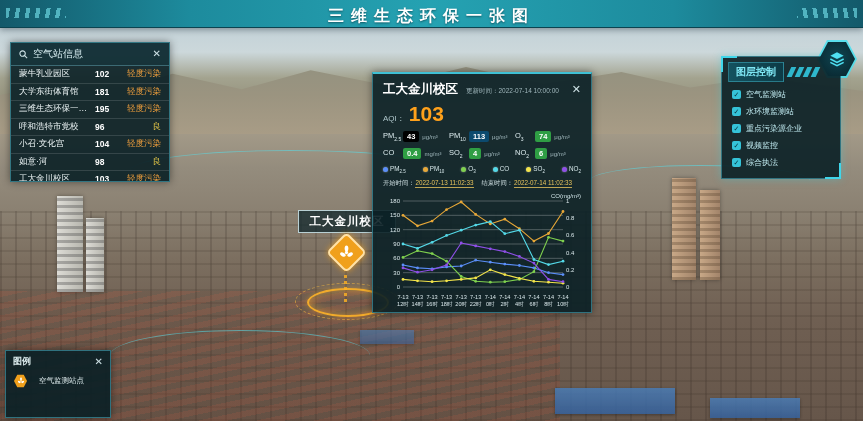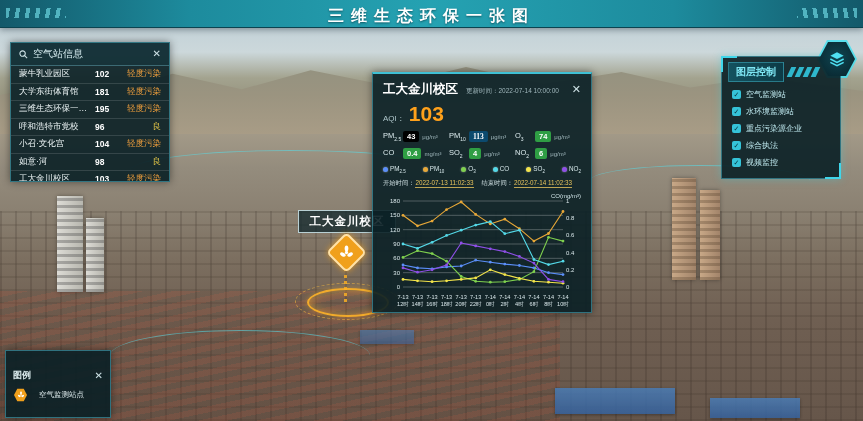--- a/index.html
+++ b/index.html
@@ -103,21 +103,21 @@
   .hex-btn{position:absolute;right:8px;top:40px;width:36px;height:38px;z-index:7;
     display:flex;align-items:center;justify-content:center;
     background:radial-gradient(circle at 50% 45%,#0f4551,#0a2c35 70%);
     clip-path:polygon(25% 5%,75% 5%,100% 50%,75% 95%,25% 95%,0 50%);
     border:0;box-shadow:0 0 10px rgba(60,220,240,.8);}
   .hex-ring{position:absolute;right:6px;top:38px;width:40px;height:42px;z-index:6;
     clip-path:polygon(25% 5%,75% 5%,100% 50%,75% 95%,25% 95%,0 50%);
     background:rgba(70,225,240,.85);filter:blur(.4px);}
   
   .legend-panel{left:5px;top:350px;width:104px;height:66px;}
-  .lg-header{display:flex;align-items:center;padding:18px 7px 2px 7px;}
+  .lg-header{display:flex;align-items:center;padding:4px 7px 2px 7px;}
   .lg-title{font-size:9px;color:#dcecee;font-weight:bold;}
   .lg-item{display:flex;align-items:center;padding:4px 8px 0 8px;font-size:7.5px;color:#e2efF1;}
   .lg-item .lg-label{margin-left:12px;color:#e2eff1;}
   .lg-hex{width:13px;height:14px;clip-path:polygon(25% 5%,75% 5%,100% 50%,75% 95%,25% 95%,0 50%);
     background:#f0a01c;display:flex;align-items:center;justify-content:center;}
   .lg-diamond{width:10px;height:10px;background:#39c7dc;border:1.5px solid #bff1f8;
     transform:rotate(45deg);margin:1px 2px;display:flex;align-items:center;justify-content:center;}
   .lg-diamond span{transform:rotate(-45deg);color:#06323c;font-size:7px;font-weight:bold;}
   
   .marker-label{position:absolute;left:298px;top:210px;width:96px;height:21px;z-index:3;
@@ -245,21 +245,21 @@
     </div>
     <div class="pol-grid" id="pol-grid">
   <div class="pol-cell">
     <span class="pol-label"><span class="pl-base">PM</span><sub class="pl-sub">2.5</sub></span>
     <span class="pol-badge" style="background: #000000;">43</span>
     <span class="pol-unit">μg/m³</span>
   </div>
 
   <div class="pol-cell">
     <span class="pol-label"><span class="pl-base">PM</span><sub class="pl-sub">10</sub></span>
-    <span class="pol-badge" style="background: #0c4a6e; font-family: Liberation Serif, serif;">113</span>
+    <span class="pol-badge" style="background: #0c4a6e;">113</span>
     <span class="pol-unit">μg/m³</span>
   </div>
 
   <div class="pol-cell">
     <span class="pol-label"><span class="pl-base">O</span><sub class="pl-sub">3</sub></span>
     <span class="pol-badge" style="background: rgb(47, 158, 68);">74</span>
     <span class="pol-unit">μg/m³</span>
   </div>
 
   <div class="pol-cell">
@@ -480,26 +480,26 @@
     <span class="layer-label">水环境监测站</span>
   </div>
 
   <div class="layer-item">
     <span class="layer-check">✓</span>
     <span class="layer-label">重点污染源企业</span>
   </div>
 
   <div class="layer-item">
     <span class="layer-check">✓</span>
-    <span class="layer-label">综合执法</span>
+    <span class="layer-label">视频监控</span>
   </div>
 
   <div class="layer-item">
     <span class="layer-check">✓</span>
-    <span class="layer-label">视频监控</span>
+    <span class="layer-label">综合执法</span>
   </div>
 </div>
 </div>
 
 <div class="panel legend-panel">
   <div class="lg-header">
     <span class="lg-title">图例</span>
     <span class="close-x">✕</span>
   </div>
   <div class="lg-item">

